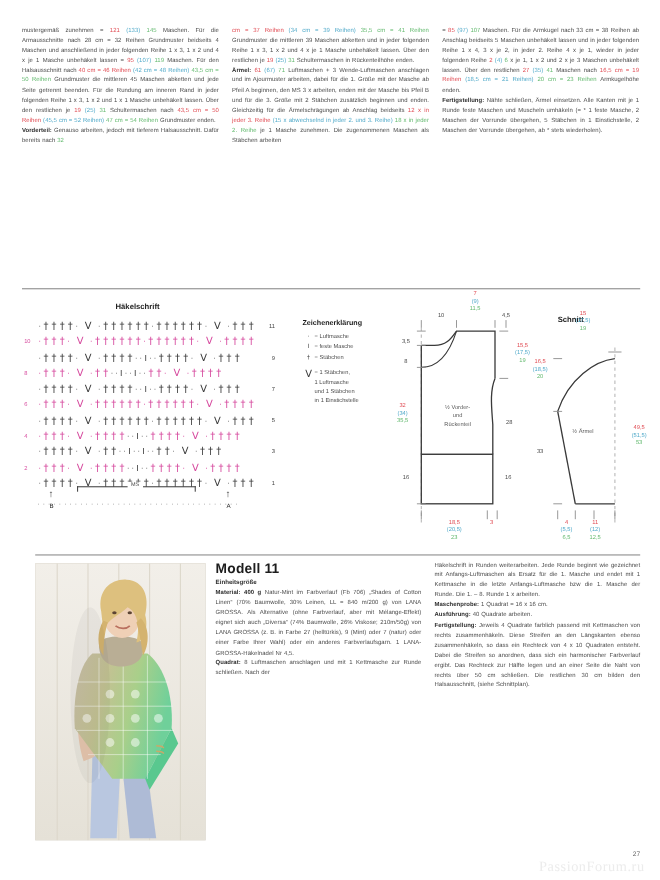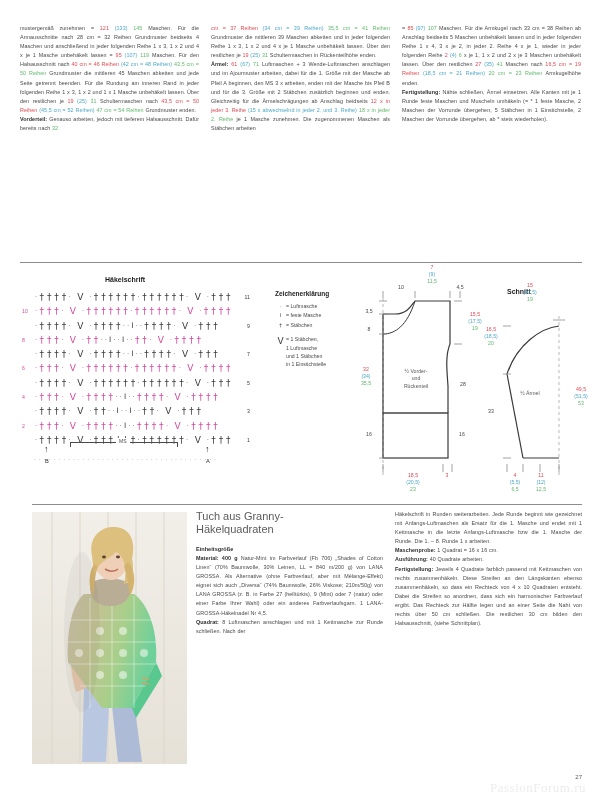--- a/index.html
+++ b/index.html
@@ -392,24 +392,21 @@
         <path d="M110,166 C113,166 116,167 117,168"></path>
         <path d="M110,171 C113,171 116,172 117,173"></path>
       </g>
 
       <ellipse cx="50" cy="120" rx="18" ry="80" fill="#000" opacity="0.04"></ellipse>
     </svg>
   </div>
 
   <div class="bottom-cols">
     <div class="bcol">
-      <h2 class="model-sub">
-        <span>Tuch aus Granny-</span><br>
-        <span>Häkelquadraten</span>
-      </h2>
+      <h1 class="model-title">Modell 11</h1>
       <div class="sizehead">Einheitsgröße</div>
       <p class="ptext"><b>Material: 400 g</b> Natur-Mint im Farbverlauf (Fb 706) „Shades of Cotton Linen“ (70% Baumwolle, 30% Leinen, LL = 840 m/200 g) von LANA GROSSA. Als Alternative (ohne Farbverlauf, aber mit Mélange-Effekt) eignet sich auch „Diversa“ (74% Baumwolle, 26% Viskose; 210m/50g) von LANA GROSSA (z. B. in Farbe 27 (helltürkis), 9 (Mint) oder 7 (natur) oder einer Farbe Ihrer Wahl) oder ein anderes Farbverlaufsgarn. 1 LANA-GROSSA-Häkelnadel Nr 4,5.</p>
       <p class="ptext" style="margin-top:0;"><b>Quadrat:</b> 8 Luftmaschen anschlagen und mit 1 Kettmasche zur Runde schließen. Nach der</p>
     </div>
     <div class="bcol">
       <p class="ptext">Häkelschrift in Runden weiterarbeiten. Jede Runde beginnt wie gezeichnet mit Anfangs-Luftmaschen als Ersatz für die 1. Masche und endet mit 1 Kettmasche in die letzte Anfangs-Luftmasche bzw die 1. Masche der Runde. Die 1. – 8. Runde 1 x arbeiten.<br><b>Maschenprobe:</b> 1 Quadrat = 16 x 16 cm.<br><b>Ausführung:</b> 40 Quadrate arbeiten.<br><b>Fertigstellung:</b> Jeweils 4 Quadrate farblich passend mit Kettmaschen von rechts zusammenhäkeln. Diese Streifen an den Längskanten ebenso zusammenhäkeln, so dass ein Rechteck von 4 x 10 Quadraten entsteht. Dabei die Streifen so anordnen, dass sich ein harmonischer Farbverlauf ergibt. Das Rechteck zur Hälfte legen und an einer Seite die Naht von rechts über 50 cm schließen. Die restlichen 30 cm bilden den Halsausschnitt, (siehe Schnittplan).</p>
     </div>
   </div>
 
   <div class="footer-pg">27</div>

